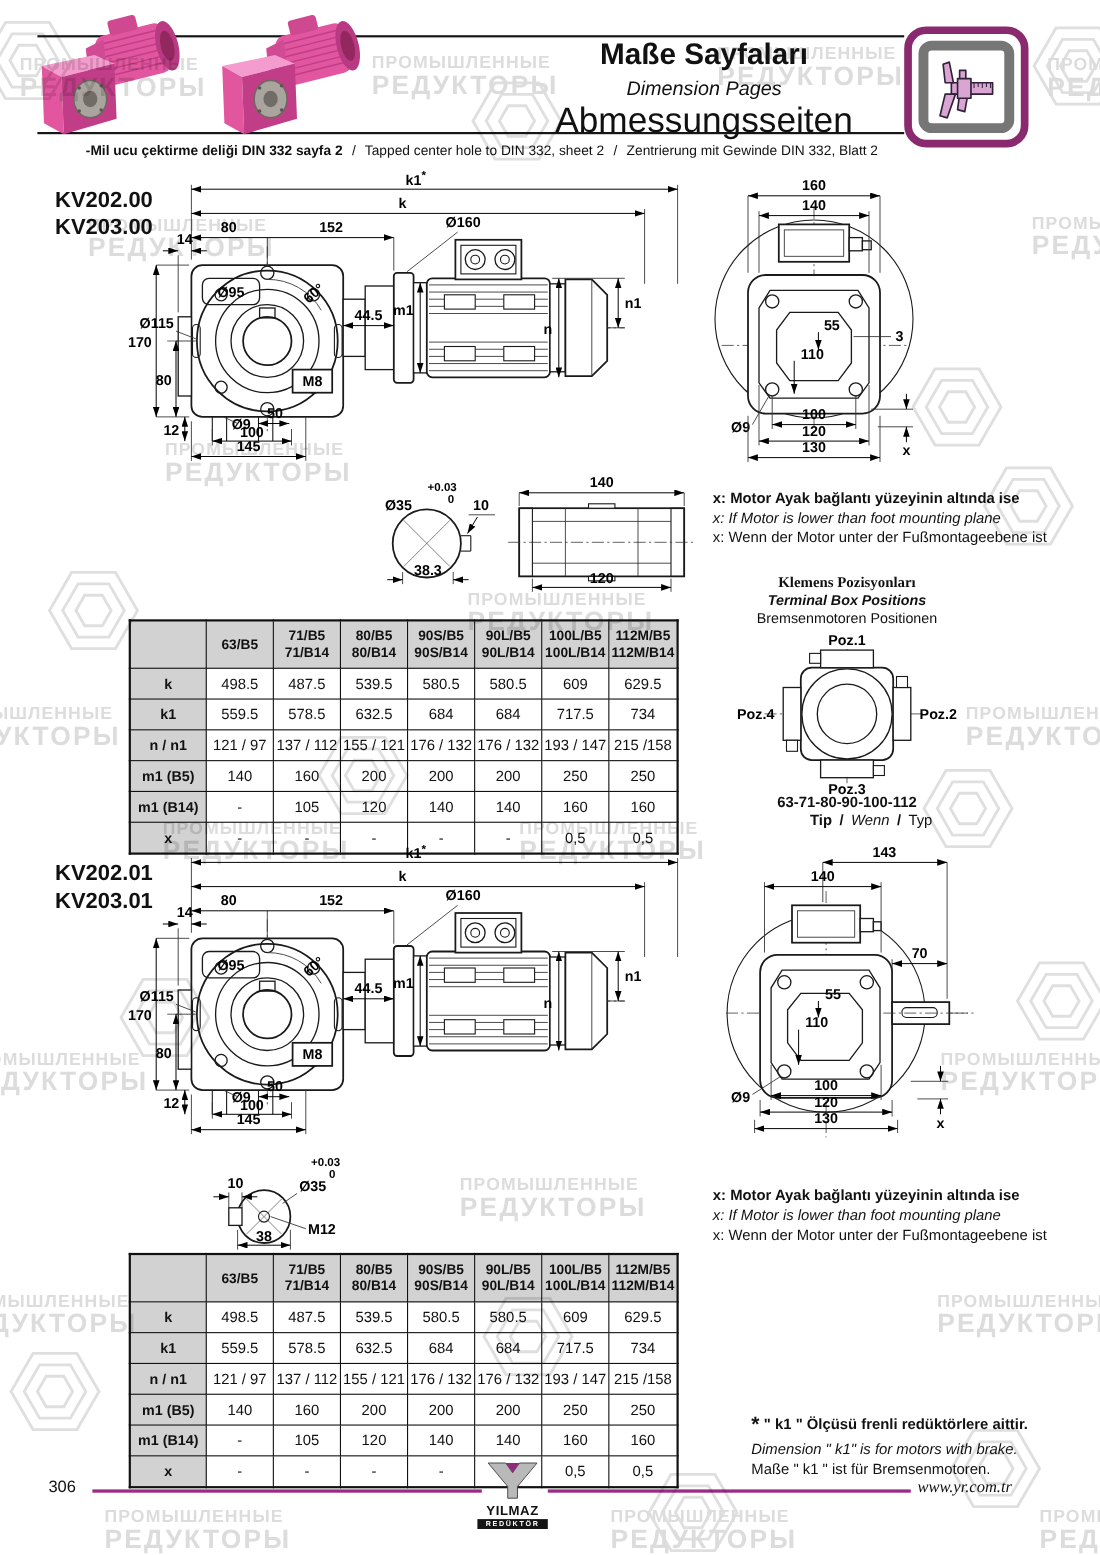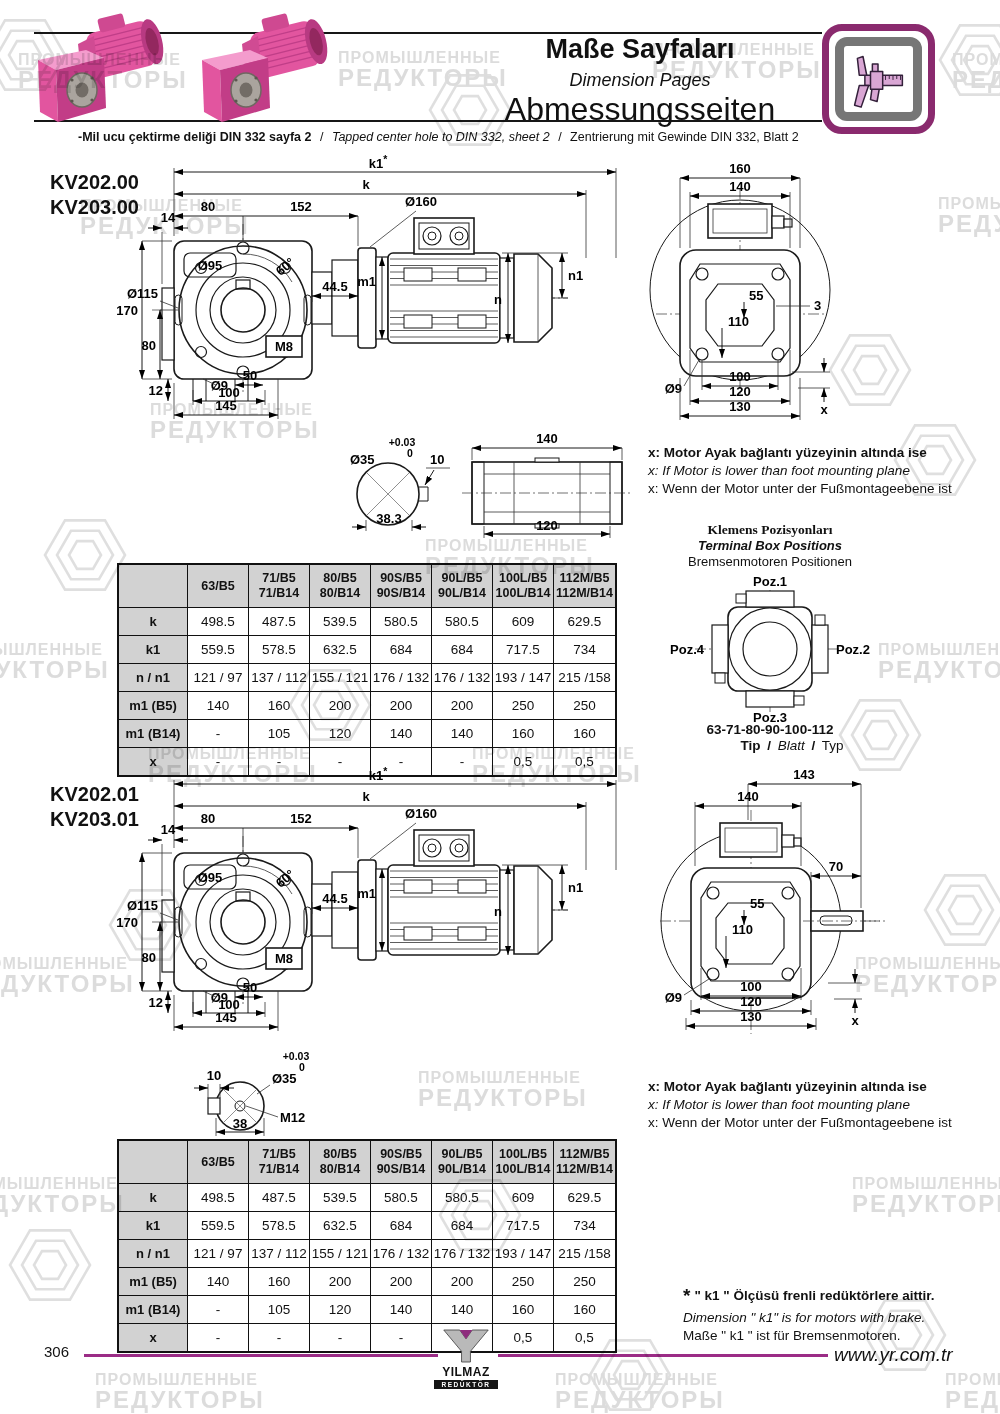--- a/index.html
+++ b/index.html
@@ -14,21 +14,21 @@
   .hex{position:absolute;}
 
   
   .hrule{position:absolute;height:2px;background:#161616;}
   .title-wrap{position:absolute;left:350px;top:34px;width:580px;text-align:center;z-index:2;}
   .title-tr{font-size:27px;font-weight:bold;line-height:31px;}
   .title-en{font-size:18px;font-style:italic;line-height:30px;}
   .title-de{font-size:32px;line-height:29px;}
   .note-line{position:absolute;left:78px;top:130px;font-size:12.5px;white-space:nowrap;z-index:2;}
   .note-line .b{font-weight:bold;margin-top:33px;}
-  .note-line .i{font-style:italic;}
+  .note-line .i{}
   .note-line .sep{margin:0 5px;}
 
   .cal-outer{position:absolute;left:822px;top:24px;width:99px;height:96px;border:7px solid #8a2a6e;
              border-radius:20px;background:#fff;z-index:2;}
   .cal-mid{position:absolute;left:6px;top:6px;right:6px;bottom:6px;border:9px solid #767676;border-radius:12px;background:#fff;}
 
   .gm-wrap{position:absolute;top:8px;z-index:3;}
 
   
   .models{position:absolute;left:50px;font-size:20px;font-weight:bold;line-height:25px;z-index:2;}
@@ -56,21 +56,21 @@
   .dim-table thead th:first-child{width:64px;}
   .dim-table tbody th{background:#d2d2d2;font-size:13px;font-weight:bold;height:25px;padding:0 3px;}
   .dim-table td{font-size:13.5px;height:25px;}
 
   
   .pageno{position:absolute;left:44px;top:1343px;font-size:15px;z-index:2;}
   .fline{position:absolute;top:1354px;height:3px;background:#9b2c86;z-index:2;}
   .logo-block{position:absolute;left:434px;top:1330px;width:64px;text-align:center;z-index:2;}
   .logo-name{font-size:12px;font-weight:bold;letter-spacing:.5px;margin-top:-1px;}
   .logo-sub{font-size:6.5px;font-weight:bold;letter-spacing:1.5px;background:#151515;color:#fff;padding:1px 2px;margin-top:1px;}
-  .website{position:absolute;left:834px;top:1344px;font-size:19px;font-style:italic;z-index:2;}
+  .website{position:absolute;left:834px;top:1344px;font-size:15px;font-style:italic;z-index:2;font-family:Liberation Serif, serif;}
 
   
   svg{overflow:visible;}
   .s15{stroke:#1a1a1a;stroke-width:1.6;fill:none;}
   .s12{stroke:#1a1a1a;stroke-width:1.2;fill:none;}
   .s10{stroke:#1a1a1a;stroke-width:1;fill:none;}
   .s08{stroke:#333;stroke-width:.8;fill:none;}
   .s06{stroke:#444;stroke-width:.6;fill:none;}
   .cl{stroke:#333;stroke-width:.7;fill:none;stroke-dasharray:11 3 2 3;}
   .dim{stroke:#000;stroke-width:.9;fill:none;}
@@ -450,21 +450,21 @@
       <text x="196" y="80" class="dt">Poz.2</text>
       <text x="130" y="148" class="dt" text-anchor="middle">Poz.3</text>
       <text x="64" y="80" class="dt" text-anchor="end">Poz.4</text>
     </svg>
   </div>
 
   <div class="types-line" style="top:722px;">63-71-80-90-100-112</div>
   <div class="tip-line" style="top:738px;">
     <span class="b">Tip</span>
     <span class="sep b">/</span>
-    <span class="i">Blatt</span>
+    <span class="i">Wenn</span>
     <span class="sep b">/</span>
     <span>Typ</span>
   </div>
 
   <table class="dim-table" style="top:563px;">
       <thead>
         <tr>
           <th>
             <div></div>
           </th>

